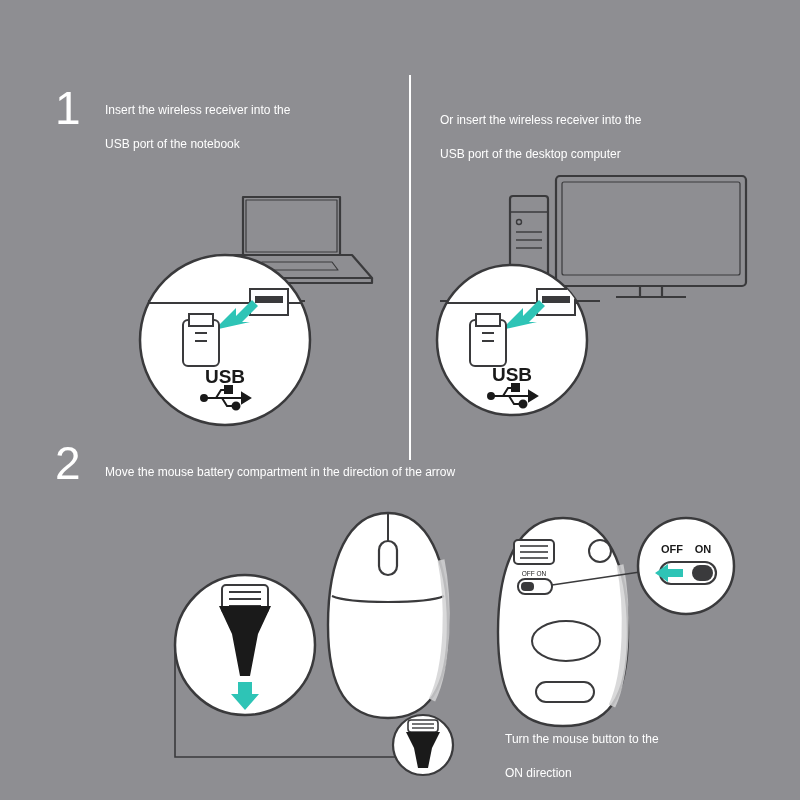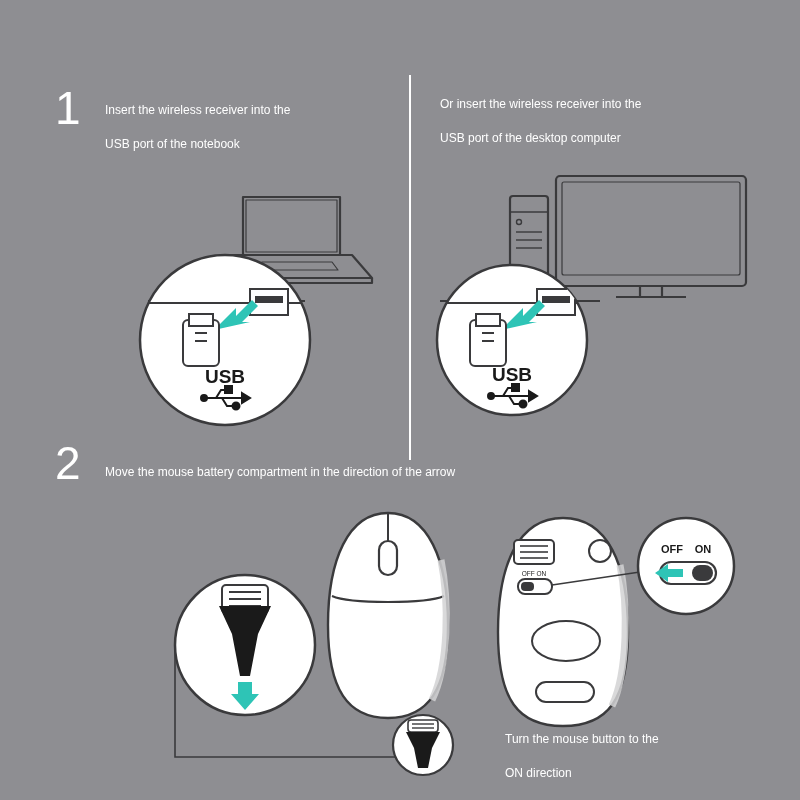--- a/index.html
+++ b/index.html
@@ -48,21 +48,21 @@
 </head>
 <body>
 
 <div id="page">
 
   <div class="step-num" style="left:55px; top:85px;">1</div>
 
   <div class="instr" style="left:105px; top:93px; width:310px;">Insert the wireless receiver into the
 USB port of the notebook</div>
 
-  <div class="instr" style="left:440px; top:87px; width:320px;">Or insert the wireless receiver into the
+  <div class="instr" style="left:440px; top:103px; width:320px;">Or insert the wireless receiver into the
 USB port of the desktop computer</div>
 
   <div class="divider" style="left:409px; top:75px; height:385px;"></div>
 
   <div class="step-num" style="left:55px; top:440px;">2</div>
 
   <div class="instr" style="left:505px; top:722px; width:280px;">Turn the mouse button to the
 ON direction</div>
 
   <div class="instr" style="left:105px; top:455px; width:620px;">Move the mouse battery compartment in the direction of the arrow</div>

